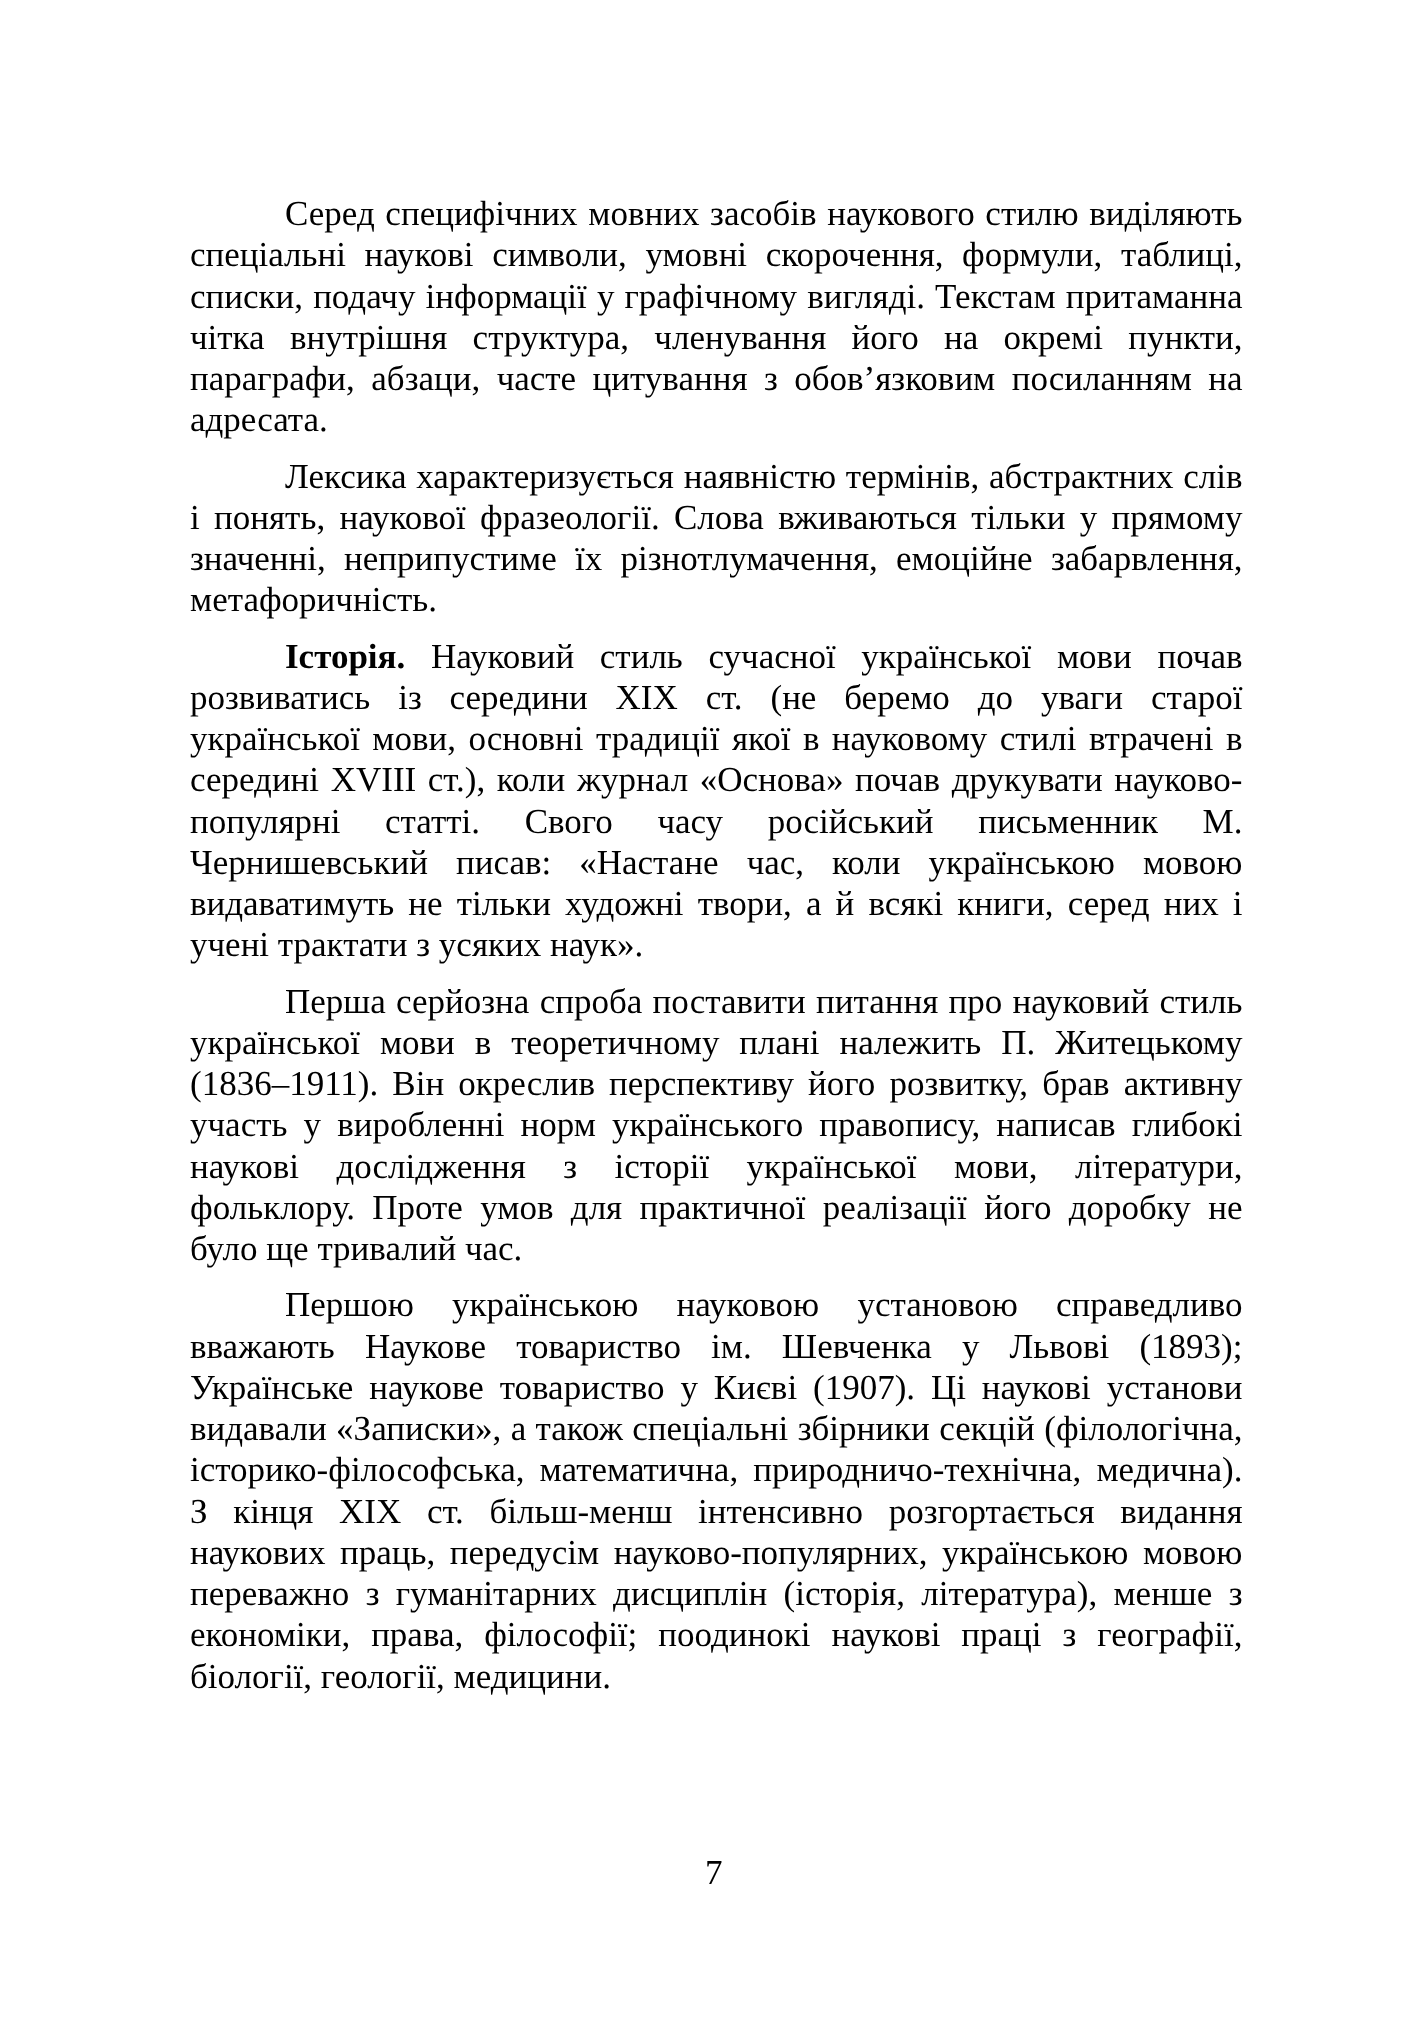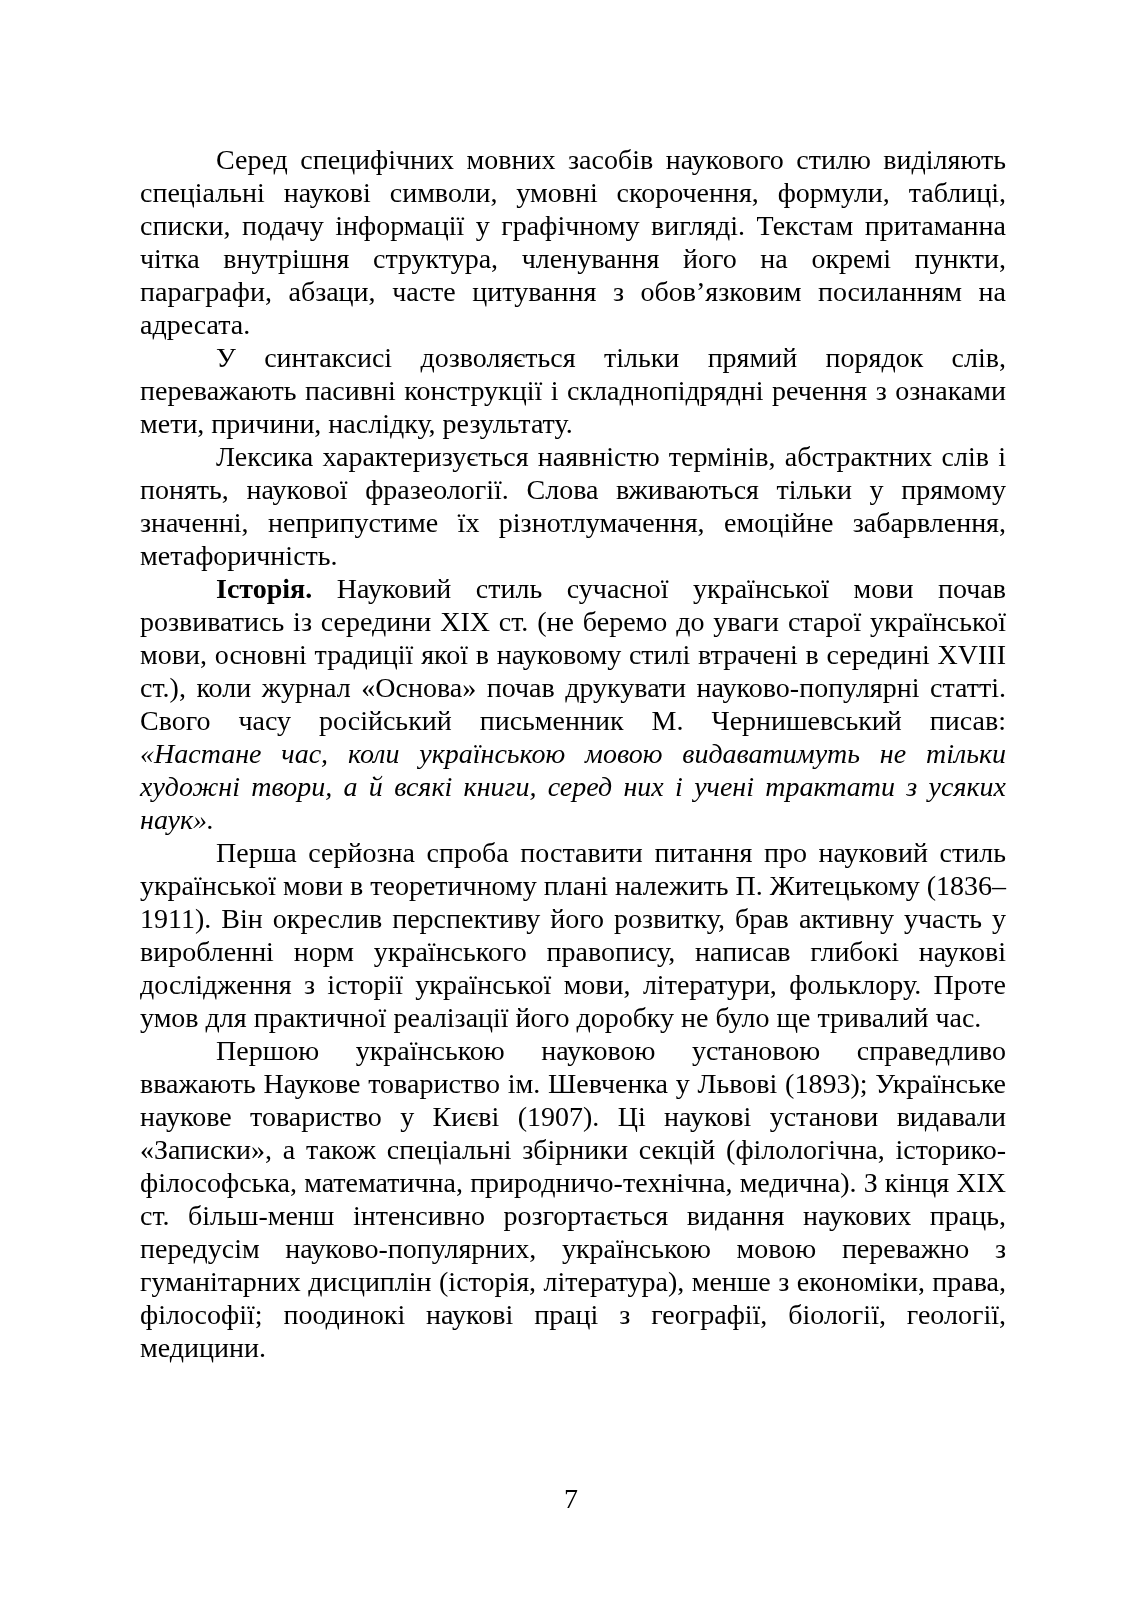--- a/index.html
+++ b/index.html
@@ -19,30 +19,29 @@
   .text-block {
     position: absolute;
     left: 140px;
     top: 143px;
     width: 866px;
     font-size: 28px;
     line-height: 33px;
     text-align: justify;
   }
   .text-block p {
-    margin: 0;
+    margin: 12px;
     padding: 0;
     text-indent: 76px;
   }
   .seg-normal {
     font-style: normal;
     font-weight: normal;
   }
   .seg-italic {
-    font-style: italic;
     font-weight: normal;
   }
   .seg-bold-italic {
     font-weight: bold;
   }
   .page-number {
     position: absolute;
     left: 0;
     top: 1482px;
     width: 100%;
@@ -50,20 +49,19 @@
     font-size: 28px;
     line-height: 33px;
   }
 </style>
 </head>
 <body>
 
 <div class="page">
   <div class="text-block">
       <p><span class="seg-normal">Серед специфічних мовних засобів наукового стилю виділяють спеціальні наукові символи, умовні скорочення, формули, таблиці, списки, подачу інформації у графічному вигляді. Текстам притаманна чітка внутрішня структура, членування його на окремі пункти, параграфи, абзаци, часте цитування з обов’язковим посиланням на адресата.</span></p>
-      <p><span class="seg-normal">У синтаксисі дозволяється тільки прямий порядок слів, переважають пасивні конструкції і складнопідрядні речення з ознаками мети, причини, наслідку, результату.</span></p>
       <p><span class="seg-normal">Лексика характеризується наявністю термінів, абстрактних слів і понять, наукової фразеології. Слова вживаються тільки у прямому значенні, неприпустиме їх різнотлумачення, емоційне забарвлення, метафоричність.</span></p>
       <p><span class="seg-bold-italic">Історія.</span><span class="seg-normal"> Науковий стиль сучасної української мови почав розвиватись із середини XIX ст. (не беремо до уваги старої української мови, основні традиції якої в науковому стилі втрачені в середині XVIII ст.), коли журнал «Основа» почав друкувати науково-популярні статті. Свого часу російський письменник М. Чернишевський писав: </span><span class="seg-italic">«Настане час, коли українською мовою видаватимуть не тільки художні твори, а й всякі книги, серед них і учені трактати з усяких наук».</span></p>
       <p><span class="seg-normal">Перша серйозна спроба поставити питання про науковий стиль української мови в теоретичному плані належить П. Житецькому (1836–1911). Він окреслив перспективу його розвитку, брав активну участь у виробленні норм українського правопису, написав глибокі наукові дослідження з історії української мови, літератури, фольклору. Проте умов для практичної реалізації його доробку не було ще тривалий час.</span></p>
       <p><span class="seg-normal">Першою українською науковою установою справедливо вважають Наукове товариство ім. Шевченка у Львові (1893); Українське наукове товариство у Києві (1907). Ці наукові установи видавали «Записки», а також спеціальні збірники секцій (філологічна, історико-філософська, математична, природничо-технічна, медична). З кінця XIX ст. більш-менш інтенсивно розгортається видання наукових праць, передусім науково-популярних, українською мовою переважно з гуманітарних дисциплін (історія, література), менше з економіки, права, філософії; поодинокі наукові праці з географії, біології, геології, медицини.</span></p>
     </div>
   <div class="page-number">7</div>
 </div>
 
 </body></html>

